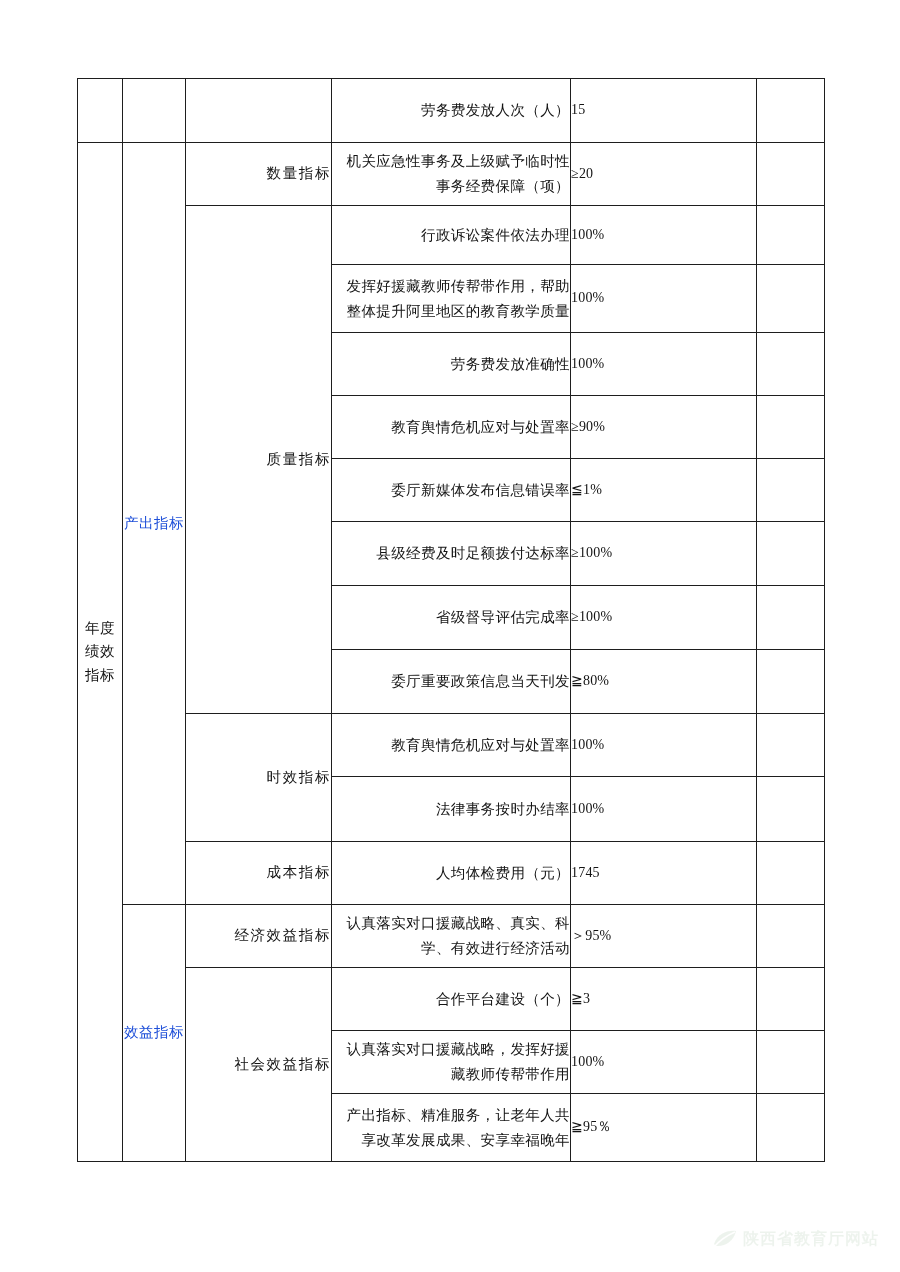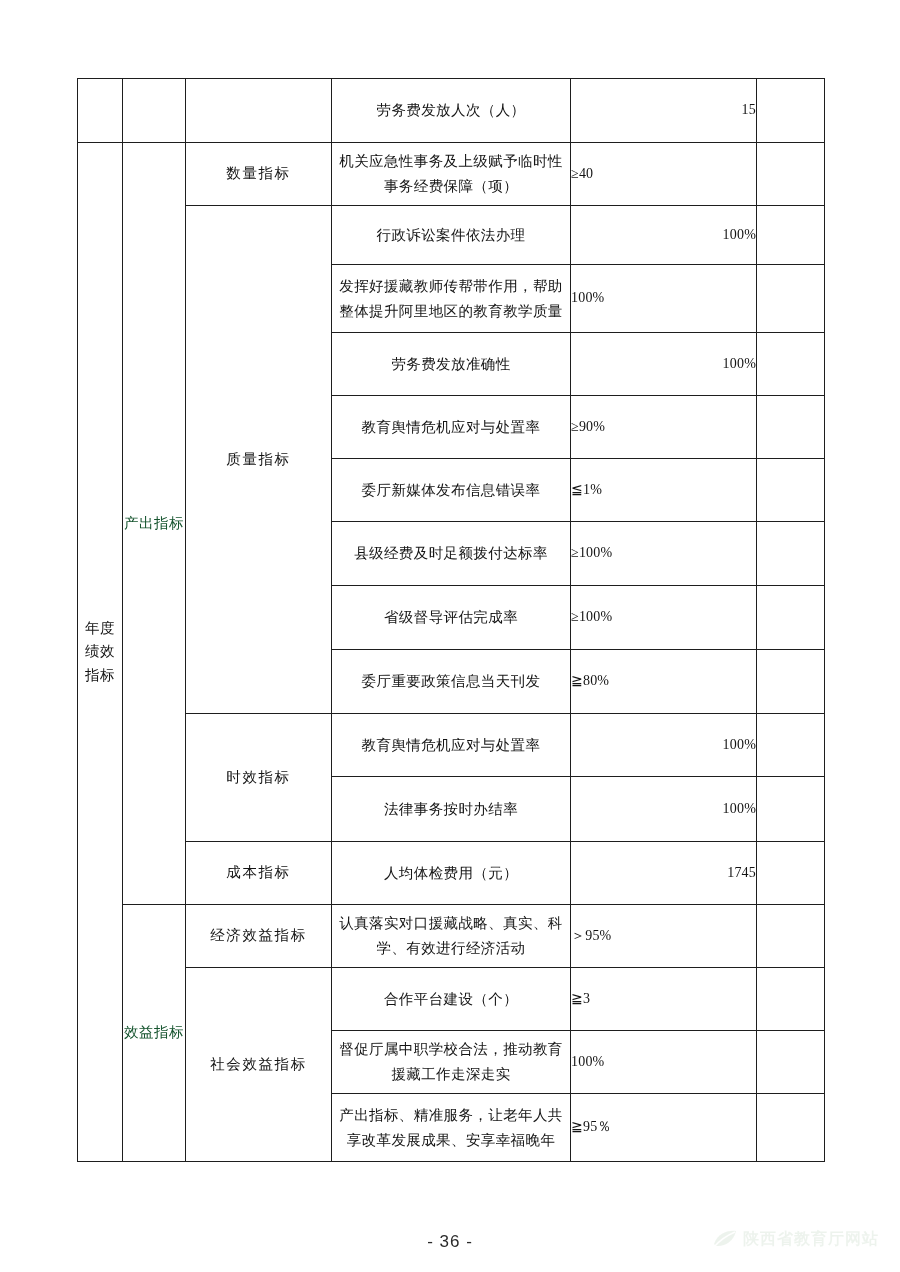--- a/index.html
+++ b/index.html
@@ -56,48 +56,48 @@
     padding: 0 7px;
     color: #141414;
     margin-top: 29px;
   }
   .cat2 {
     font-size: 14.5px;
     line-height: 1.62;
     text-align: center;
     letter-spacing: 0.5px;
     padding: 0 6px;
-    color: #14532d;
+    color: #1d4ed8;
   }
   .subcat {
     font-size: 14.5px;
     line-height: 1.6;
-    text-align: center;
+    text-align: right;
     letter-spacing: 1.6px;
     padding: 0 8px;
     color: #141414;
   }
   .indicator {
     font-size: 14.5px;
     line-height: 1.72;
-    text-align: center;
+    text-align: right;
     padding: 7px 6px 7px 9px;
     letter-spacing: 0.4px;
     color: #141414;
   }
   .value {
     font-size: 14px;
     line-height: 1.6;
     text-align: left;
     padding: 0 6px 0 7px;
     letter-spacing: 0.2px;
     color: #141414;
     font-family: "Liberation Serif", "DejaVu Serif", serif;
   }
-  .value.top { vertical-align: top; padding-top: 7px; text-align: right; }
+  .value.top { vertical-align: top; padding-top: 7px; }
   .blank { }
 
   
   #page-number {
     position: absolute;
     left: 0;
     top: 1232px;
     width: 900px;
     text-align: center;
     font-size: 17px;
@@ -149,21 +149,21 @@
         <td class="indicator" style="height:63px">劳务费发放人次（人）</td>
         <td class="value top">15</td>
         <td class="blank"></td>
       </tr>
 
       <tr>
         <td class="vcat" rowspan="16">年度绩效指标</td>
         <td class="cat2" rowspan="12">产出指标</td>
         <td class="subcat" rowspan="1">数量指标</td>
         <td class="indicator" style="height:62px">机关应急性事务及上级赋予临时性事务经费保障（项）</td>
-        <td class="value">≥40</td>
+        <td class="value">≥20</td>
         <td class="blank"></td>
       </tr>
 
       <tr>
         <td class="subcat" rowspan="8">质量指标</td>
         <td class="indicator" style="height:58px">行政诉讼案件依法办理</td>
         <td class="value top">100%</td>
         <td class="blank"></td>
       </tr>
 
@@ -238,35 +238,34 @@
       </tr>
 
       <tr>
         <td class="subcat" rowspan="3">社会效益指标</td>
         <td class="indicator" style="height:62px">合作平台建设（个）</td>
         <td class="value">≧3</td>
         <td class="blank"></td>
       </tr>
 
       <tr>
-        <td class="indicator" style="height:62px">督促厅属中职学校合法，推动教育援藏工作走深走实</td>
+        <td class="indicator" style="height:62px">认真落实对口援藏战略，发挥好援藏教师传帮带作用</td>
         <td class="value">100%</td>
         <td class="blank"></td>
       </tr>
 
       <tr>
         <td class="indicator" style="height:67px">产出指标、精准服务，让老年人共享改革发展成果、安享幸福晚年</td>
         <td class="value">≧95％</td>
         <td class="blank"></td>
       </tr>
 
     </tbody>
   </table>
 
-  <div id="page-number">- 36 -</div>
 
   <div id="watermark">
     <span>
       <svg width="26" height="22" viewBox="0 0 26 22" aria-hidden="true">
         <path d="M2 16 C6 4, 18 2, 24 3 C22 13, 13 19, 4 18 Z" fill="#3f7d3f"></path>
         <path d="M2 19 C8 12, 16 7, 23 4" stroke="#ffffff" stroke-width="1.4" fill="none"></path>
       </svg>
     </span>
     <span class="wm-text">陕西省教育厅网站</span>
   </div>

